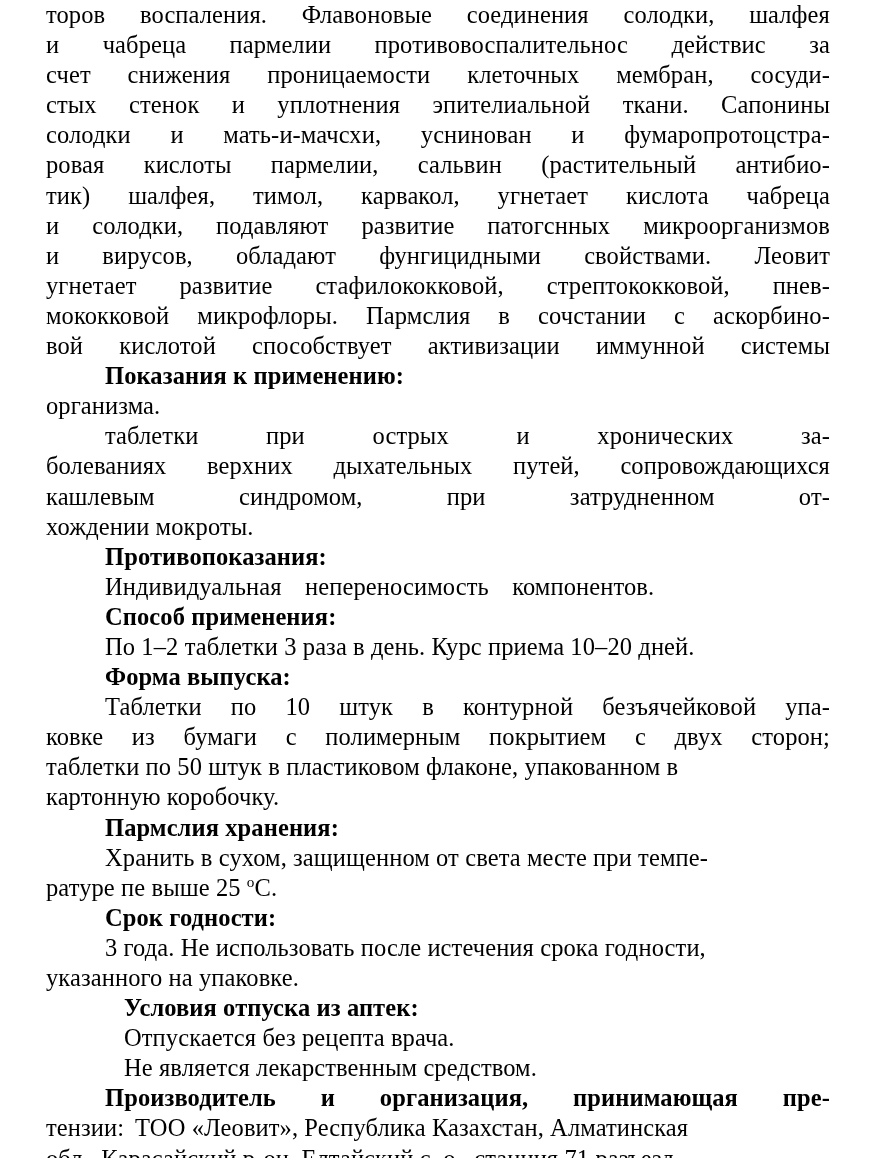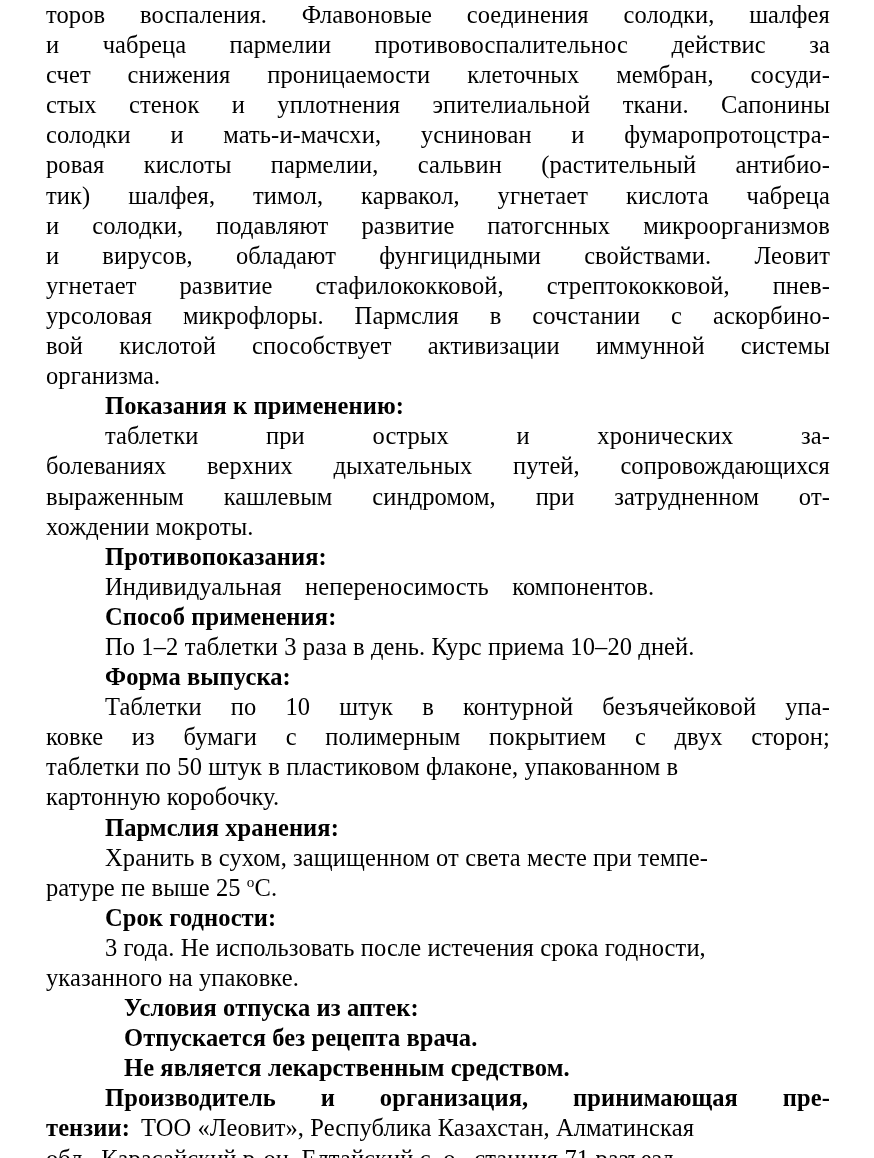--- a/index.html
+++ b/index.html
@@ -42,21 +42,21 @@
     display: flex;
     justify-content: space-between;
     align-items: baseline;
   }
   .line.just > span { display: inline-block; }
   .line.left { text-align: left; }
   .line.bold {
     font-weight: bold;
   }
   .ind-1 { padding-left: 59px; }   
-  .ind-2 { padding-left: 78px; font-weight: bold; }   
+  .ind-2 { padding-left: 78px; }   
   .sup {
     font-size: 0.62em;
     vertical-align: super;
     line-height: 0;
   }
 </style>
 </head>
 <body>
 
 <div id="page">
@@ -137,58 +137,57 @@
       <span>Леовит</span>
     </div>
     <div class="line just">
       <span>угнетает</span>
       <span>развитие</span>
       <span>стафилококковой,</span>
       <span>стрептококковой,</span>
       <span>пнев-</span>
     </div>
     <div class="line just">
-      <span>урсоловая</span>
+      <span>мококковой</span>
       <span>микрофлоры.</span>
       <span>Пармслия</span>
       <span>в</span>
       <span>сочстании</span>
       <span>с</span>
       <span>аскорбино-</span>
     </div>
     <div class="line just">
       <span>вой</span>
       <span>кислотой</span>
       <span>способствует</span>
       <span>активизации</span>
       <span>иммунной</span>
       <span>системы</span>
     </div>
+    <div class="line left bold ind-1">Показания к применению:</div>
+
     <div class="line left">
       <span>организма.</span>
     </div>
-
-    <div class="line left bold ind-1">Показания к применению:</div>
     <div class="line just ind-1">
       <span>таблетки</span>
       <span>при</span>
       <span>острых</span>
       <span>и</span>
       <span>хронических</span>
       <span>за-</span>
     </div>
     <div class="line just">
       <span>болеваниях</span>
       <span>верхних</span>
       <span>дыхательных</span>
       <span>путей,</span>
       <span>сопровождающихся</span>
     </div>
     <div class="line just">
-      <span>выраженным</span>
       <span>кашлевым</span>
       <span>синдромом,</span>
       <span>при</span>
       <span>затрудненном</span>
       <span>от-</span>
     </div>
     <div class="line left">
       <span>хождении мокроты.</span>
     </div>
 
@@ -260,20 +259,20 @@
     </div>
 
     <div class="line just bold ind-1">
       <span>Производитель</span>
       <span>и</span>
       <span>организация,</span>
       <span>принимающая</span>
       <span>пре-</span>
     </div>
     <div class="line left">
-      <span style="font-weight:bold">тензии:</span><span style="display:inline-block;width:11px"></span><span>ТОО «Леовит», Республика Казахстан, Алматинская</span>
+      <span style="font-weight:normal">тензии:</span><span style="display:inline-block;width:11px"></span><span>ТОО «Леовит», Республика Казахстан, Алматинская</span>
     </div>
     <div class="line left">
       <span>обл., Карасайский р-он, Елтайский с. о., станция 71 разъезд,</span>
     </div>
 
   </div>
 </div>
 
 </body></html>

